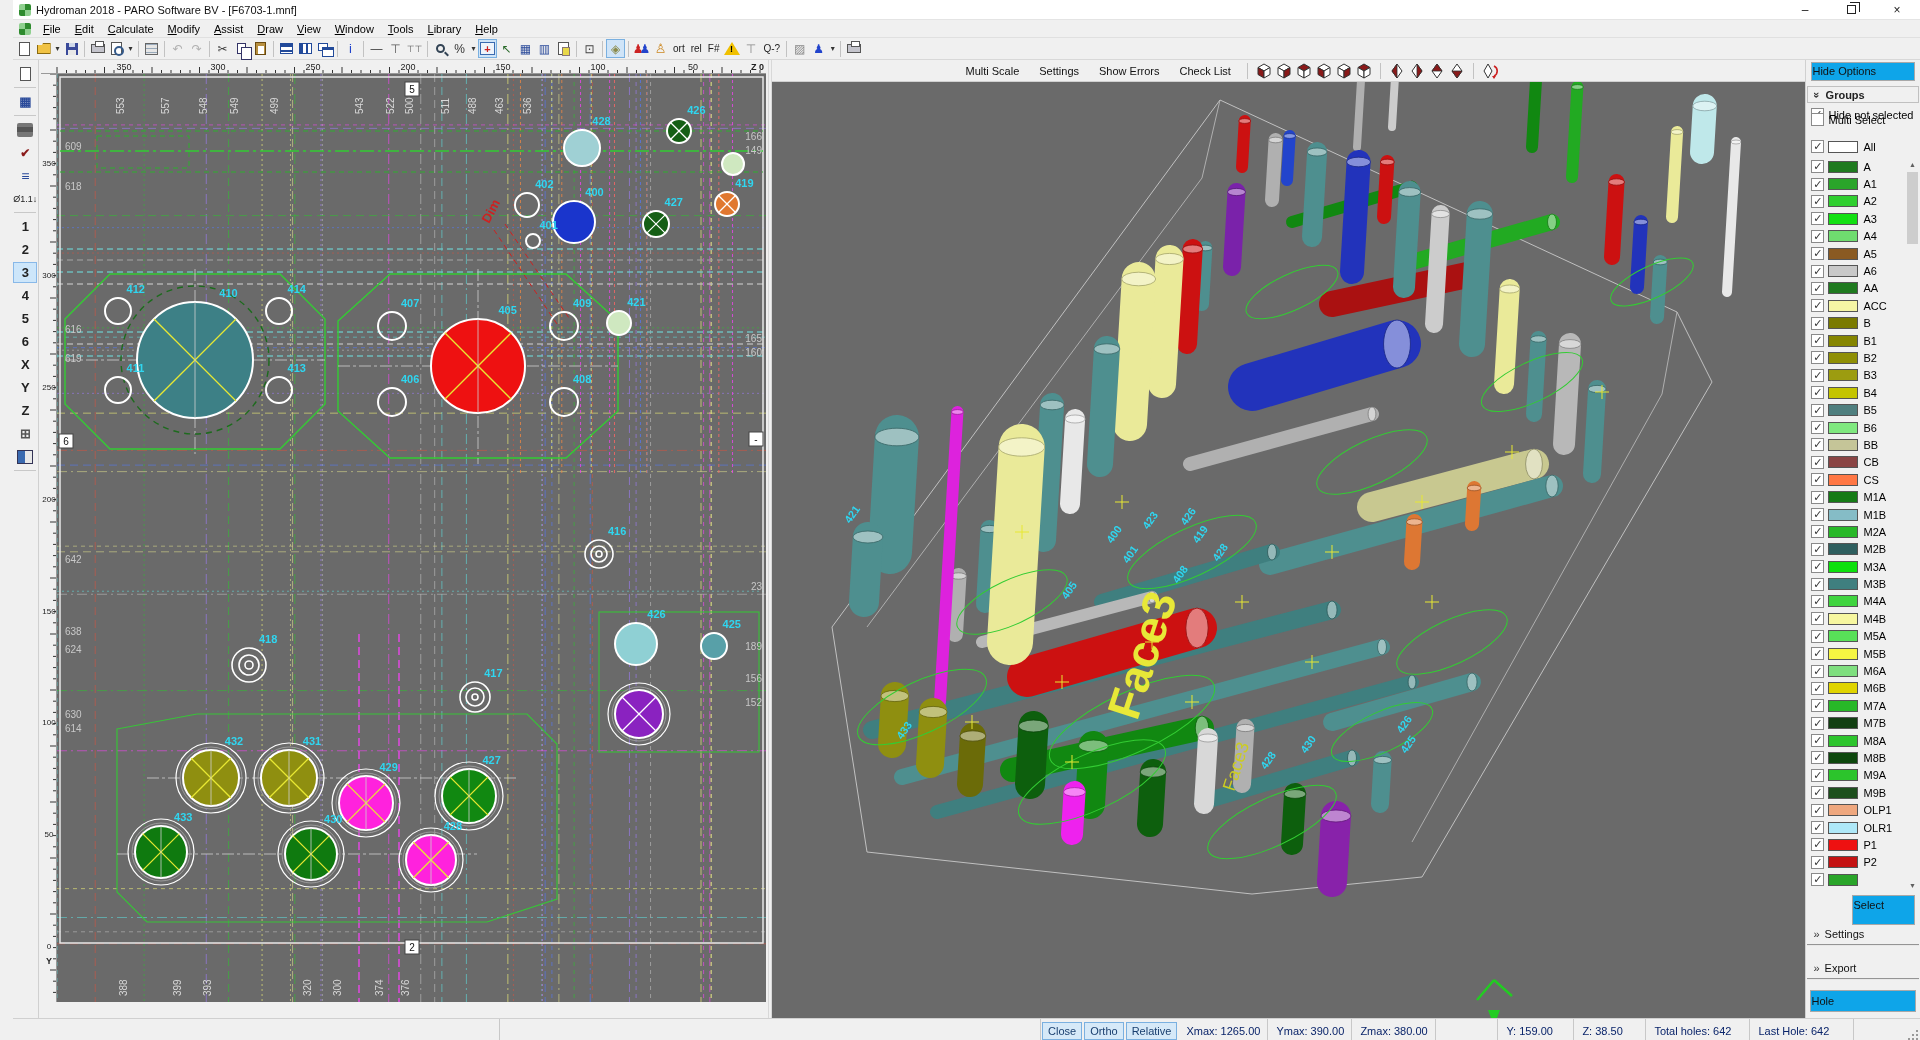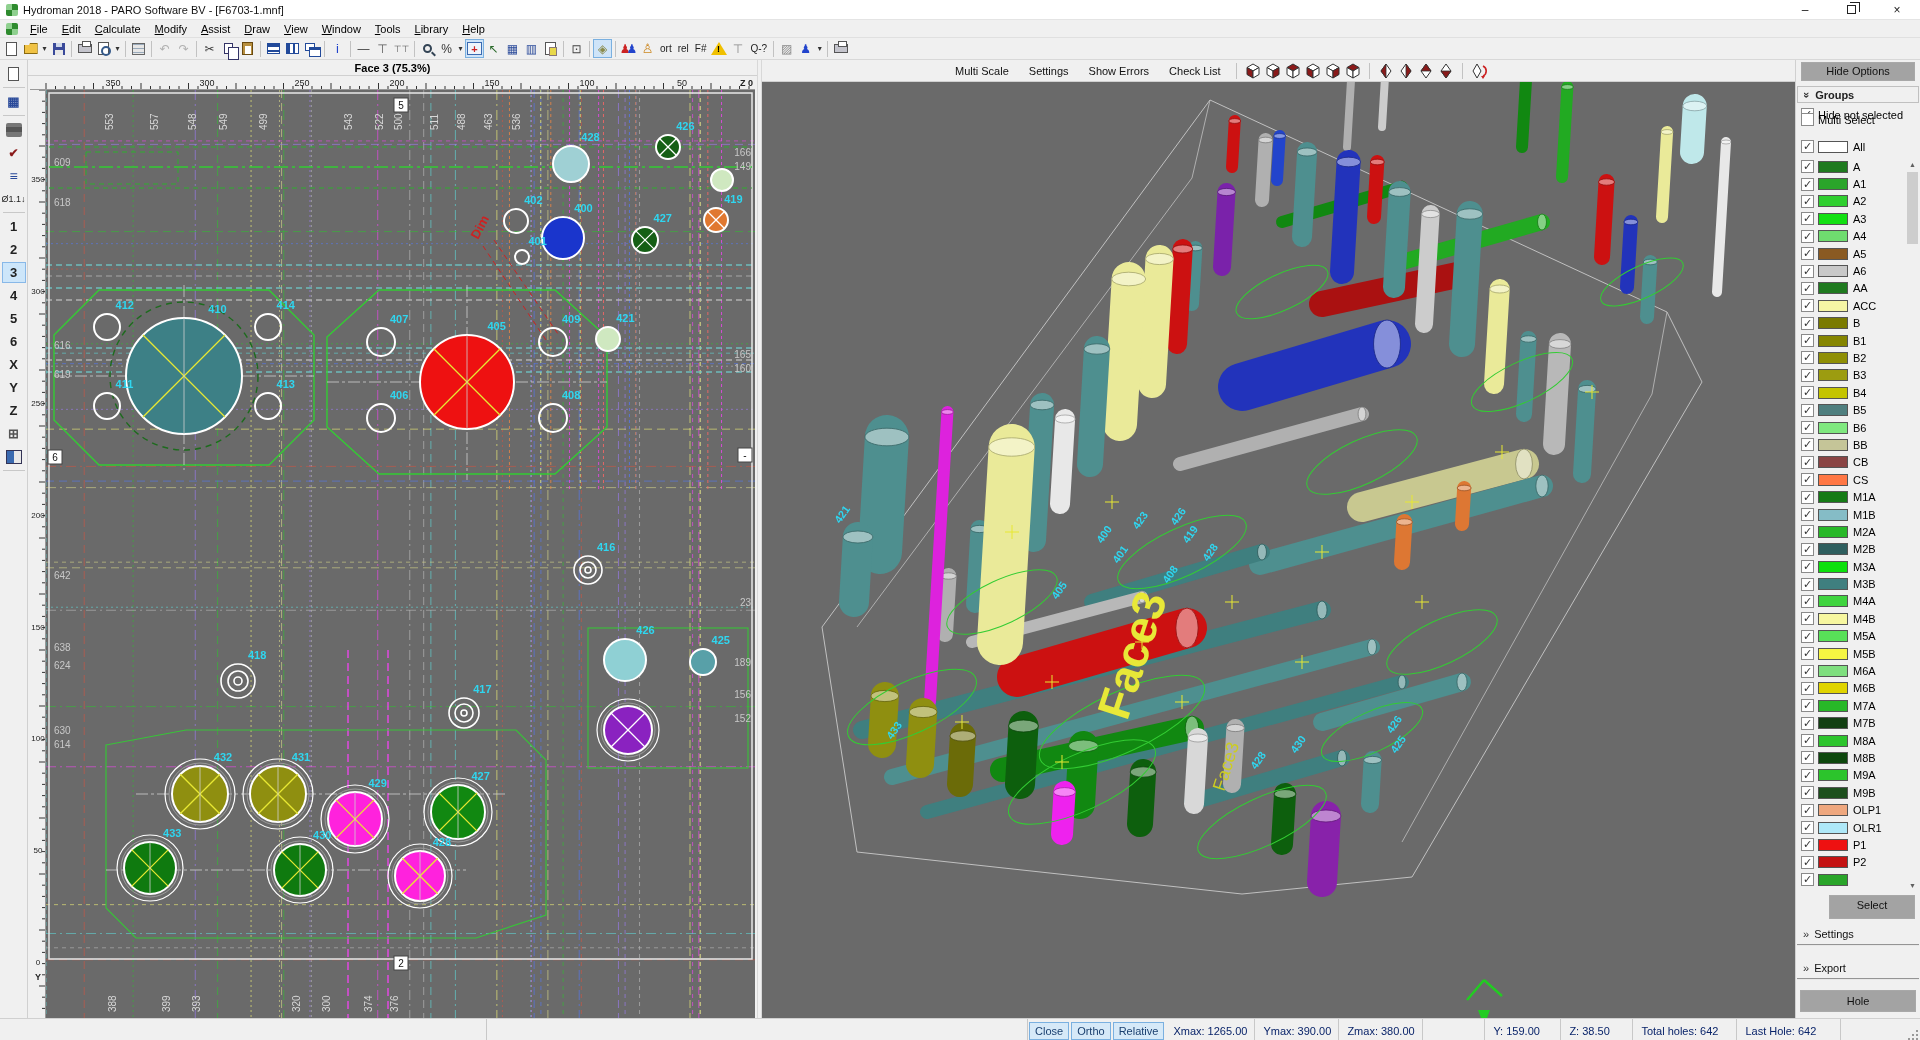--- a/index.html
+++ b/index.html
@@ -1,18 +1,18 @@
 <!DOCTYPE html>
 <html><head>
 <meta charset="utf-8">
 <style>
   *{margin:0;padding:0;box-sizing:border-box;}
   html,body{width:1920px;height:1040px;overflow:hidden;background:#f0f0f0;
     font-family:"Liberation Sans",sans-serif;font-size:11px;color:#000;}
-  #app{position:relative;width:1920px;height:1040px;background:#f0f0f0;}
+  #app{position:relative;width:1920px;height:1040px;background:#f0f0f0;padding-left:13px;}
 
   
   .titlebar{height:20px;background:#ffffff;display:flex;align-items:center;border-bottom:1px solid #e4e4e4;}
   .appicon{width:12px;height:12px;margin:0 5px 0 6px;border-radius:2px;
     background:conic-gradient(#2e8b2e 0 25%,#8fd08f 25% 50%,#2e8b2e 50% 75%,#8fd08f 75%);}
   .title-text{font-size:11px;color:#111;}
   .win-controls{margin-left:auto;display:flex;height:100%;}
   .win-btn{width:46px;height:100%;display:flex;align-items:center;justify-content:center;font-size:12px;color:#222;}
   .ic-restore{width:9px;height:9px;border:1px solid #222;position:relative;}
   .ic-restore::before{content:"";position:absolute;left:2px;top:-4px;width:9px;height:9px;border:1px solid #222;border-bottom:none;border-left:none;}
@@ -86,35 +86,35 @@
   
   .splitter{width:5px;background:#f0f0f0;border-left:1px solid #d8d8d8;border-right:1px solid #d8d8d8;}
   .view3d-panel{width:1033px;display:flex;flex-direction:column;}
   .v3-toolbar{height:22px;background:#f0f0f0;border-bottom:1px solid #d0d0d0;display:flex;align-items:center;}
   .v3-btn{font-size:11px;padding:2px 10px;color:#111;}
   .v3-ico{width:20px;height:18px;display:flex;align-items:center;justify-content:center;}
   #cad3d{display:block;background:#6a6a6a;}
 
   
   .sidebar{width:125px;position:relative;background:#f0f0f0;border-left:1px solid #d0d0d0;}
-  .btn3d{background:#a3a3a3;border:1px solid #a8a8a8;text-align:center;font-size:11px;color:#111;}
+  .btn3d{background:#0ea5e9;border:1px solid #a8a8a8;text-align:left;font-size:11px;color:#111;}
   #hide-options{position:absolute;top:2px;left:5px;right:5px;height:19px;line-height:17px;}
   .groups-header{position:absolute;top:26px;left:1px;right:1px;height:17px;background:#f0f0f0;border:1px solid #c0c0c0;
     display:flex;align-items:center;font-size:11px;font-weight:bold;color:#222;}
   .chev-down{display:inline-block;transform:rotate(90deg);font-size:11px;margin:0 5px 0 6px;color:#333;}
   .chk-row{position:absolute;left:5px;display:flex;align-items:center;height:15px;font-size:11px;}
   .chk{width:13px;height:13px;background:#fff;border:1px solid #8a8a8a;display:inline-flex;align-items:center;justify-content:center;
     font-size:11px;color:#333;margin-right:4px;flex:none;}
   .swatch{width:30px;height:12px;border:1px solid #555;margin-right:5px;flex:none;}
   #group-list{position:absolute;top:98px;left:5px;right:0;height:734px;overflow:hidden;}
   .grp-row{display:flex;align-items:center;height:17.4px;font-size:11px;}
   .scrollbar{position:absolute;right:1px;top:0;bottom:0;width:13px;background:#f0f0f0;}
   .sb-arrow{position:absolute;left:0;width:13px;height:13px;font-size:7px;color:#606060;display:flex;align-items:center;justify-content:center;}
   .sb-thumb{position:absolute;left:1px;top:14px;width:11px;height:72px;background:#cdcdcd;}
-  #select-btn{position:absolute;top:835px;left:33px;right:5px;height:24px;line-height:18px;}
+  #select-btn{position:absolute;top:835px;left:46px;right:5px;height:30px;line-height:18px;}
   .expander{position:absolute;left:1px;right:1px;height:22px;display:flex;align-items:center;font-size:11px;color:#111;border-bottom:2px groove #e8e8e8;}
   .expander .chev{font-size:11px;margin:0 5px 0 6px;color:#333;}
   #close-btn{position:absolute;top:930px;left:4px;right:4px;height:22px;line-height:20px;}
 
   
   .statusbar{height:24px;background:#f0f0f0;border-top:1px solid #d0d0d0;display:flex;align-items:center;font-size:11px;color:#0a246a;}
   .sb-panel{height:100%;border-right:1px solid #c8c8c8;}
   .sb-toggle{height:18px;line-height:16px;padding:0 5px;margin:0 1px;background:#d6e9f8;border:1px solid #7ab0e0;color:#1a3f6f;}
   .sb-field{height:100%;display:flex;align-items:center;padding-left:8px;border-right:1px solid #c8c8c8;white-space:nowrap;}
   .grip{margin-left:auto;width:14px;height:14px;align-self:flex-end;
@@ -318,21 +318,20 @@
         <div class="lt-btn">
           <span style="color: rgb(85, 85, 85); font-size: 13px;">⊞</span>
         </div>
         <div class="lt-btn">
           <div class="lt-ic lt-book"></div>
         </div>
         <div class="lt-sep"></div>
       </div>
 
     <div class="face-panel">
-      <div class="face-title">Face 3  (75.3%)</div>
       <div class="face-body">
         <svg id="ruler-top" width="725" height="14">
             <rect x="0" y="0" width="725" height="14" fill="#f0f0f0"></rect>
             <line x1="0" y1="13.5" x2="725" y2="13.5" stroke="#999"></line>
             <line x1="16" y1="7" x2="16" y2="13" stroke="#333" stroke-width="1"></line>
             <line x1="25.5" y1="10" x2="25.5" y2="13" stroke="#333" stroke-width="1"></line>
             <line x1="35" y1="10" x2="35" y2="13" stroke="#333" stroke-width="1"></line>
             <line x1="44.5" y1="10" x2="44.5" y2="13" stroke="#333" stroke-width="1"></line>
             <line x1="54" y1="10" x2="54" y2="13" stroke="#333" stroke-width="1"></line>
             <line x1="63.5" y1="7" x2="63.5" y2="13" stroke="#333" stroke-width="1"></line>

